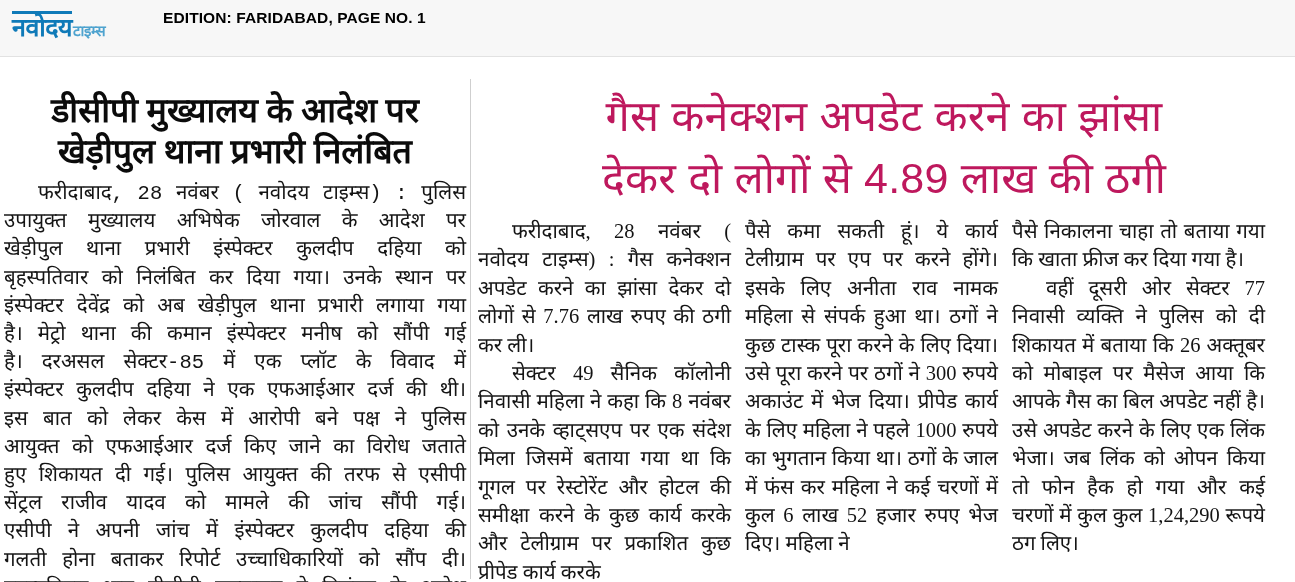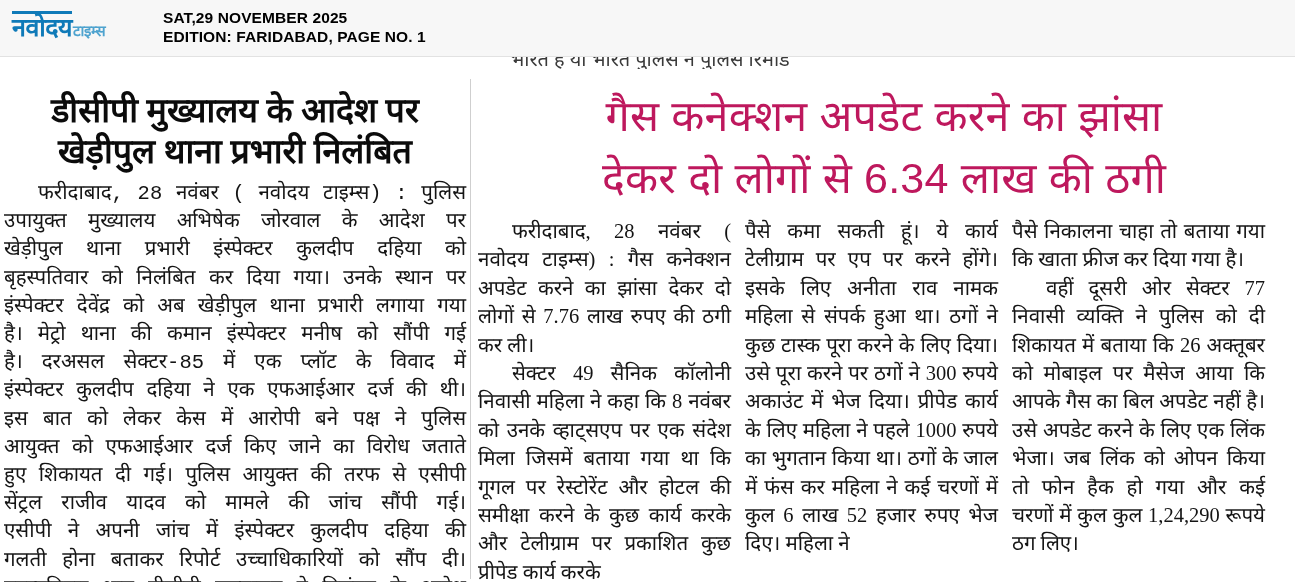--- a/index.html
+++ b/index.html
@@ -184,41 +184,39 @@
 <div id="page">
 
   <div id="header">
 
     <div id="logo">
       <span class="logo-main">नवोदय</span>
       <span class="logo-sub">टाइम्स</span>
     </div>
 
     <div id="masthead-meta">
-      <div>SAT,29 NOVEMBER 2025</div>
       <div>EDITION: FARIDABAD, PAGE NO. 1</div>
     </div>
 
   </div>
 
   <div id="clip">
 
-    <div id="strapline">भारत है या भारत पुलिस ने पुलिस रिमांड</div>
 
     <div id="left-story">
       <h2 class="headline">डीसीपी मुख्यालय के आदेश पर खेड़ीपुल थाना प्रभारी निलंबित</h2>
       <p class="body">फरीदाबाद, 28 नवंबर ( नवोदय टाइम्स) : पुलिस उपायुक्त मुख्यालय अभिषेक जोरवाल के आदेश पर खेड़ीपुल थाना प्रभारी इंस्पेक्टर कुलदीप दहिया को बृहस्पतिवार को निलंबित कर दिया गया। उनके स्थान पर इंस्पेक्टर देवेंद्र को अब खेड़ीपुल थाना प्रभारी लगाया गया है। मेट्रो थाना की कमान इंस्पेक्टर मनीष को सौंपी गई है। दरअसल सेक्टर-85 में एक प्लॉट के विवाद में इंस्पेक्टर कुलदीप दहिया ने एक एफआईआर दर्ज की थी। इस बात को लेकर केस में आरोपी बने पक्ष ने पुलिस आयुक्त को एफआईआर दर्ज किए जाने का विरोध जताते हुए शिकायत दी गई। पुलिस आयुक्त की तरफ से एसीपी सेंट्रल राजीव यादव को मामले की जांच सौंपी गई। एसीपी ने अपनी जांच में इंस्पेक्टर कुलदीप दहिया की गलती होना बताकर रिपोर्ट उच्चाधिकारियों को सौंप दी। बृहस्पतिवार शाम डीसीपी मुख्यालय ने निलंबन के आदेश जारी कर दिए।</p>
     </div>
 
     <div id="vrule"></div>
 
     <div id="main-story">
       <h1 class="headline">
         <span>गैस कनेक्शन अपडेट करने का झांसा</span><br>
-        <span>देकर दो लोगों से 6.34 लाख की ठगी</span>
+        <span>देकर दो लोगों से 4.89 लाख की ठगी</span>
       </h1>
 
       <div id="main-cols">
 
         <div class="col">
           <p>फरीदाबाद, 28 नवंबर ( नवोदय टाइम्स) : गैस कनेक्शन अपडेट करने का झांसा देकर दो लोगों से 7.76 लाख रुपए की ठगी कर ली।</p>
           <p>सेक्टर 49 सैनिक कॉलोनी निवासी महिला ने कहा कि 8 नवंबर को उनके व्हाट्सएप पर एक संदेश मिला जिसमें बताया गया था कि गूगल पर रेस्टोरेंट और होटल की समीक्षा करने के कुछ कार्य करके और टेलीग्राम पर प्रकाशित कुछ प्रीपेड कार्य करके</p>
         </div>
 
         <div class="col">

